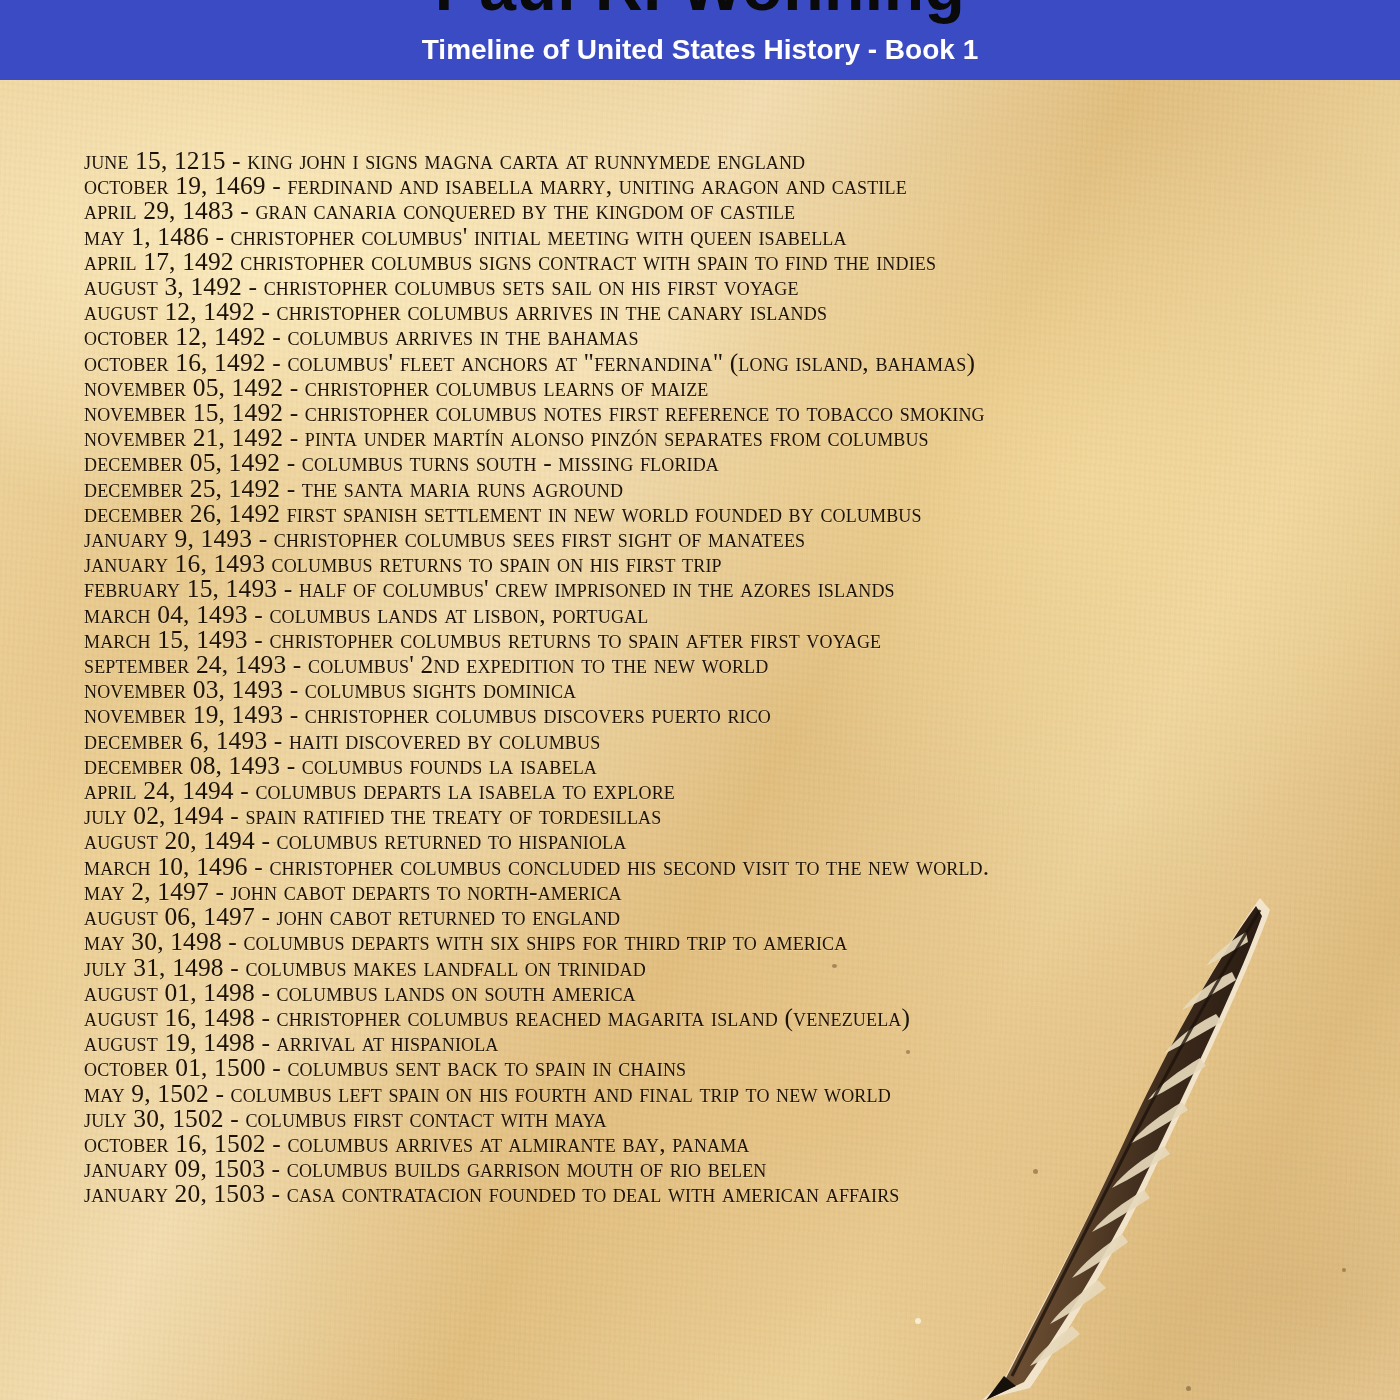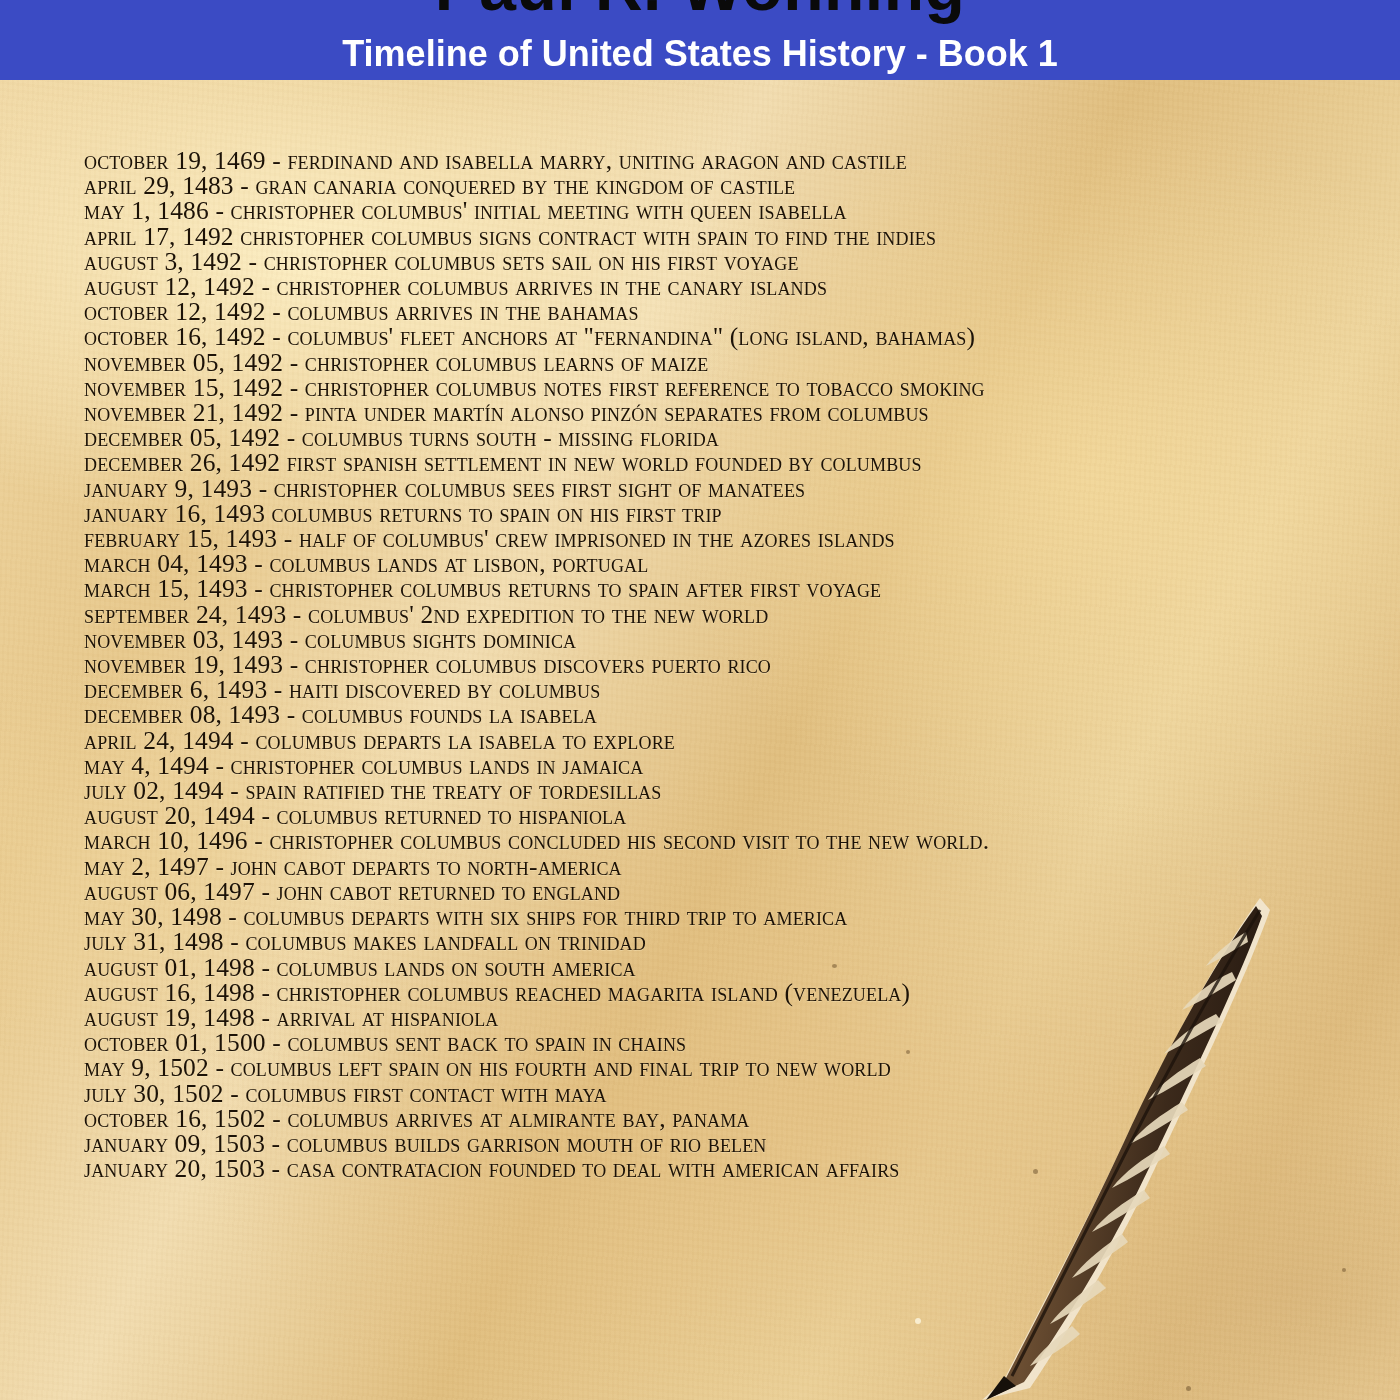--- a/index.html
+++ b/index.html
@@ -68,21 +68,21 @@
     line-height: 1;
     white-space: nowrap;
   }
   .book-subtitle {
     position: absolute;
     left: 0;
     top: 36px;
     width: 1400px;
     text-align: center;
     color: #ffffff;
-    font-size: 36px;
+    font-size: 28px;
     font-weight: bold;
     line-height: 1;
     white-space: nowrap;
   }
 
   
   .timeline {
     position: absolute;
     left: 84px;
     top: 148px;
@@ -162,45 +162,46 @@
       <path d="M138 400 C120 414 102 428 90 444 C110 434 130 420 146 408 Z"></path>
       <path d="M112 446 C96 458 80 472 70 486 C88 478 106 466 120 454 Z"></path>
     </g>
 
     <path d="M300 30 C262 92 210 186 168 268 C128 346 88 424 52 496" stroke="#1d130b" stroke-width="3" fill="none" opacity="0.8"></path>
 
     <path d="M44 496 L26 520 L56 506 Z" fill="#16100a"></path>
   </svg>
 
   <ul class="timeline" id="timeline-list">
+      <li>June 15, 1215 - King John I signs Magna Carta at Runnymede England</li>
       <li>October 19, 1469 - Ferdinand and Isabella marry, uniting Aragon and Castile</li>
       <li>April 29, 1483 - Gran Canaria conquered by the Kingdom of Castile</li>
       <li>May 1, 1486 - Christopher Columbus' initial meeting with Queen Isabella</li>
       <li>April 17, 1492 Christopher Columbus signs contract with Spain to find the Indies</li>
       <li>August 3, 1492 - Christopher Columbus sets sail on his first voyage</li>
       <li>August 12, 1492 - Christopher Columbus arrives in the Canary Islands</li>
       <li>October 12, 1492 - Columbus arrives in the Bahamas</li>
       <li>October 16, 1492 - Columbus' fleet anchors at "Fernandina" (Long Island, Bahamas)</li>
       <li>November 05, 1492 - Christopher Columbus learns of maize</li>
       <li>November 15, 1492 - Christopher Columbus notes first reference to tobacco smoking</li>
       <li>November 21, 1492 - Pinta under Martín Alonso Pinzón separates from Columbus</li>
       <li>December 05, 1492 - Columbus turns south - missing Florida</li>
+      <li>December 25, 1492 - The Santa Maria runs aground</li>
       <li>December 26, 1492 First Spanish settlement in New World founded by Columbus</li>
       <li>January 9, 1493 - Christopher Columbus sees first sight of manatees</li>
       <li>January 16, 1493 Columbus returns to Spain on his first trip</li>
       <li>February 15, 1493 - Half of Columbus' crew imprisoned in the Azores Islands</li>
       <li>March 04, 1493 - Columbus lands at Lisbon, Portugal</li>
       <li>March 15, 1493 - Christopher Columbus returns to Spain after first voyage</li>
       <li>September 24, 1493 - Columbus' 2nd expedition to the New World</li>
       <li>November 03, 1493 - Columbus sights Dominica</li>
       <li>November 19, 1493 - Christopher Columbus discovers Puerto Rico</li>
       <li>December 6, 1493 - Haiti discovered by Columbus</li>
       <li>December 08, 1493 - Columbus founds La Isabela</li>
       <li>April 24, 1494 - Columbus departs La Isabela to explore</li>
-      <li>May 4, 1494 - Christopher Columbus lands in Jamaica</li>
       <li>July 02, 1494 - Spain ratified the Treaty of Tordesillas</li>
       <li>August 20, 1494 - Columbus returned to Hispaniola</li>
       <li>March 10, 1496 - Christopher Columbus concluded his second visit to the New World.</li>
       <li>May 2, 1497 - John Cabot departs to North-America</li>
       <li>August 06, 1497 - John Cabot returned to England</li>
       <li>May 30, 1498 - Columbus departs with six ships for third trip to America</li>
       <li>July 31, 1498 - Columbus makes landfall on Trinidad</li>
       <li>August 01, 1498 - Columbus lands on South America</li>
       <li>August 16, 1498 - Christopher Columbus reached Magarita Island (Venezuela)</li>
       <li>August 19, 1498 - Arrival at Hispaniola</li>

